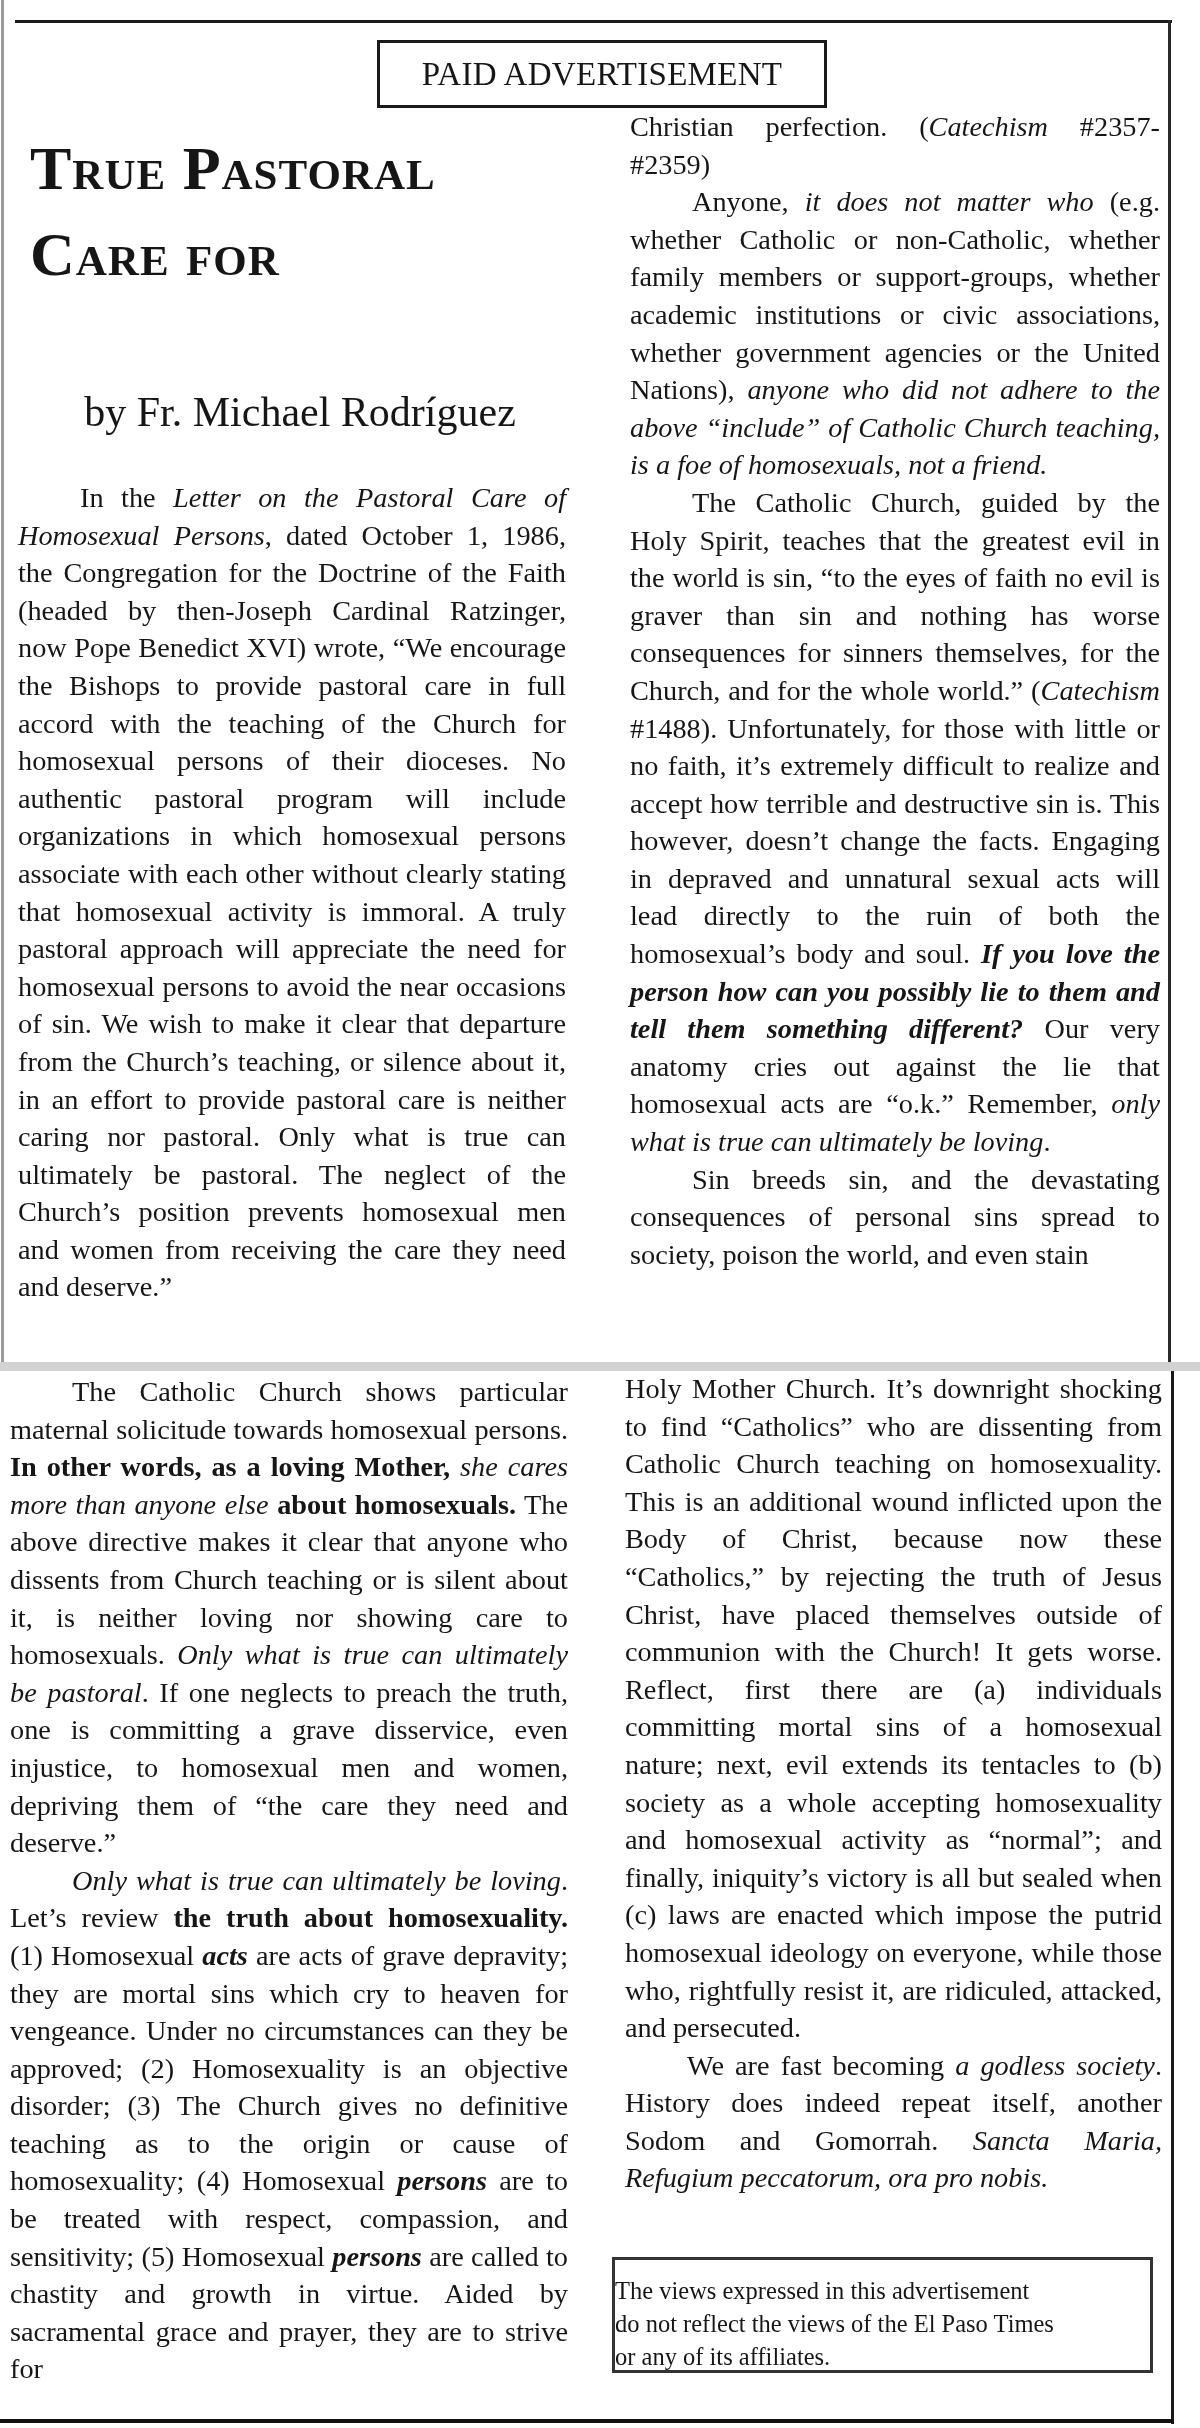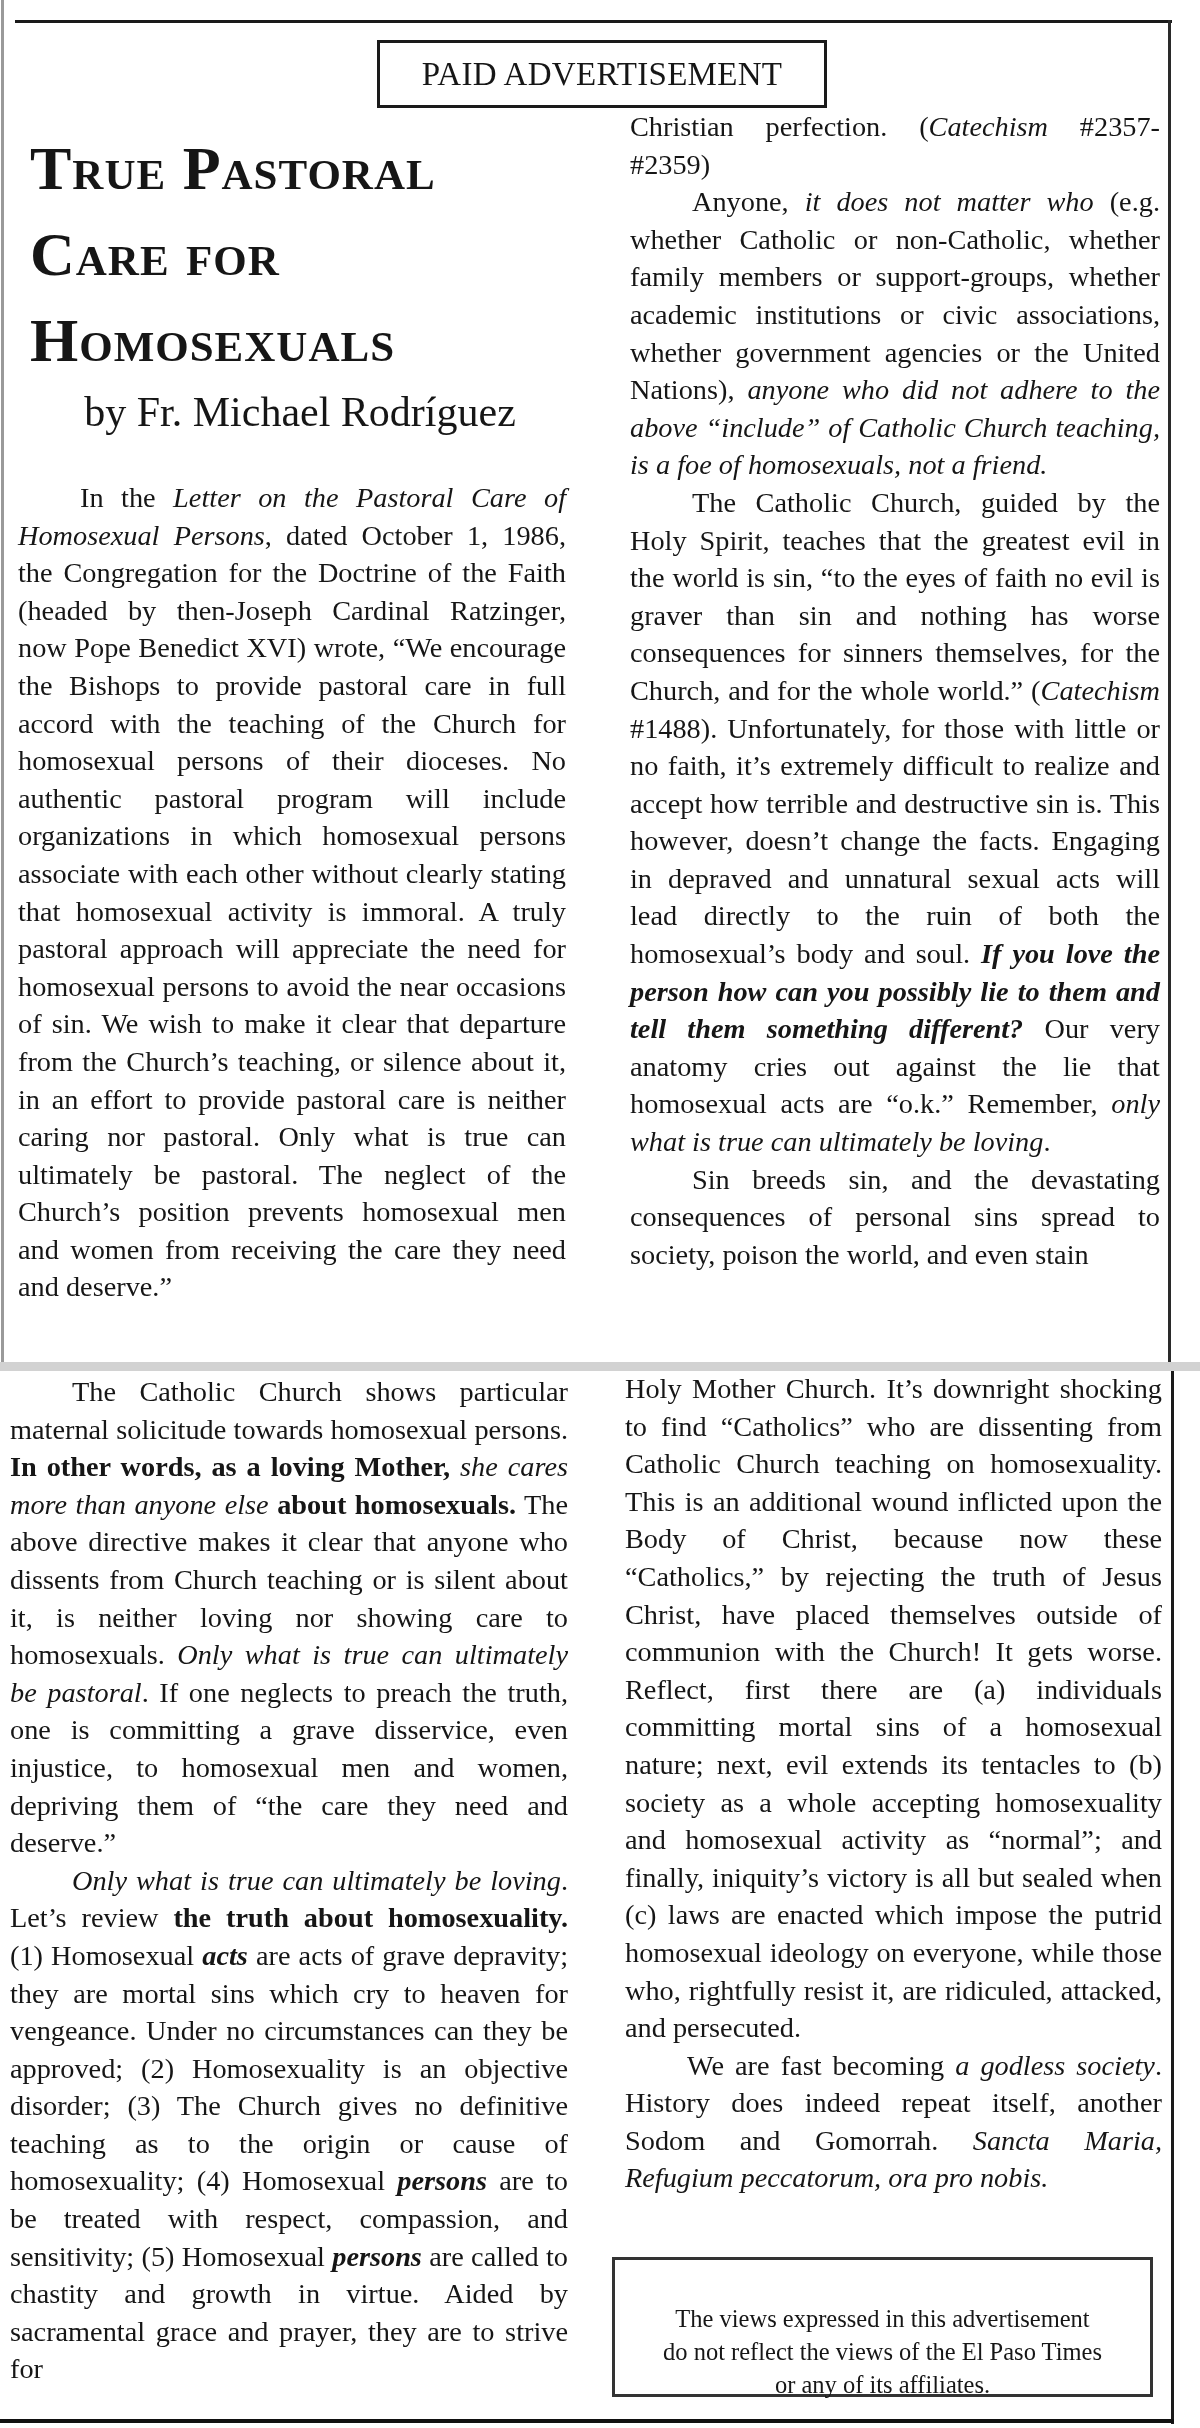--- a/index.html
+++ b/index.html
@@ -23,44 +23,43 @@
   .byline { position: absolute; left: 30px; width: 540px; top: 388px; text-align: center; font-size: 42px; }
 
   .col { position: absolute; font-size: 28.3px; line-height: 37.6px; text-align: justify; }
   .col p { margin: 0; text-indent: 62px; }
   .col p.noindent { text-indent: 0; }
   .col-left-upper { left: 18px; top: 464px; width: 548px; margin-top: 15px; }
   .col-left-lower { left: 10px; top: 1373px; width: 558px; }
   .col-right-upper { left: 630px; top: 108px; width: 530px; }
   .col-right-lower { left: 625px; top: 1370px; width: 537px; }
 
-  .disclaimer { position: absolute; left: 612px; top: 2257px; width: 541px; height: 140px;
-                border: 3px solid #333; box-sizing: border-box; text-align: center;
-                font-size: 24.5px; line-height: 33px; padding-top: 42px; }
+  .disclaimer { position: absolute; left: 612px; top: 2257px; width: 541px; height: 116px;
+                border: 3px solid #333; box-sizing: border-box; 
+                font-size: 24.5px; line-height: 33px; padding-top: 14px; }
   i, em { font-style: italic; }
   b { font-weight: bold; }
 </style>
 </head>
 <body>
 
 <div class="frame-left-upper"></div>
 <div class="frame-top"></div>
 <div class="frame-right-upper"></div>
 <div class="frame-right-lower"></div>
 <div class="frame-bottom"></div>
 <div class="seam"></div>
 
 <div class="paid-box">
   <span>PAID ADVERTISEMENT</span>
 </div>
 
 <h1 class="title" style="margin:0;">
   <span class="line">True Pastoral</span>
   <span class="line">Care for</span>
-  <span class="line">Homosexuals</span>
 </h1>
 <div class="byline">by Fr. Michael Rodríguez</div>
 
 <div class="col col-left-upper">
   <p>In the <i>Letter on the Pastoral Care of Homosexual Persons</i>, dated October 1, 1986, the Congregation for the Doctrine of the Faith (headed by then-Joseph Cardinal Ratzinger, now Pope Benedict XVI) wrote, “We encourage the Bishops to provide pastoral care in full accord with the teaching of the Church for homosexual persons of their dioceses. No authentic pastoral program will include organizations in which homosexual persons associate with each other without clearly stating that homosexual activity is immoral. A truly pastoral approach will appreciate the need for homosexual persons to avoid the near occasions of sin. We wish to make it clear that departure from the Church’s teaching, or silence about it, in an effort to provide pastoral care is neither caring nor pastoral. Only what is true can ultimately be pastoral. The neglect of the Church’s position prevents homosexual men and women from receiving the care they need and deserve.”</p>
 </div>
 
 <div class="col col-left-lower">
   <p>The Catholic Church shows particular maternal solicitude towards homosexual persons. <b>In other words, as a loving Mother, </b><i>she cares more than anyone else</i><b> about homosexuals.</b> The above directive makes it clear that anyone who dissents from Church teaching or is silent about it, is neither loving nor showing care to homosexuals. <i>Only what is true can ultimately be pastoral</i>. If one neglects to preach the truth, one is committing a grave disservice, even injustice, to homosexual men and women, depriving them of “the care they need and deserve.”</p>
   <p><i>Only what is true can ultimately be loving</i>. Let’s review <b>the truth about homosexuality.</b> (1) Homosexual <b><i>acts</i></b> are acts of grave depravity; they are mortal sins which cry to heaven for vengeance. Under no circumstances can they be approved; (2) Homosexuality is an objective disorder; (3) The Church gives no definitive teaching as to the origin or cause of homosexuality; (4) Homosexual <b><i>persons</i></b> are to be treated with respect, compassion, and sensitivity; (5) Homosexual <b><i>persons</i></b> are called to chastity and growth in virtue. Aided by sacramental grace and prayer, they are to strive for</p>

